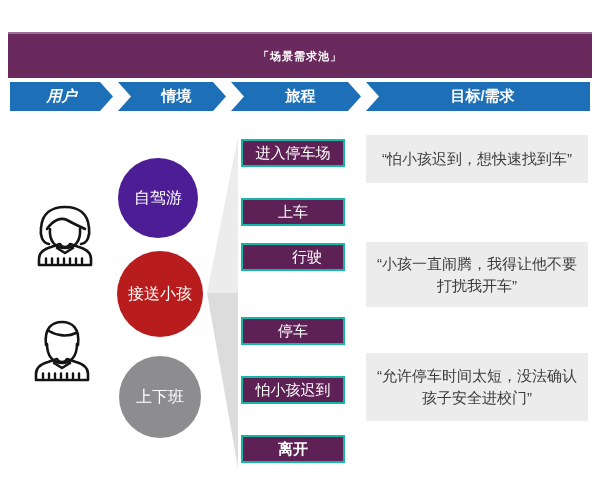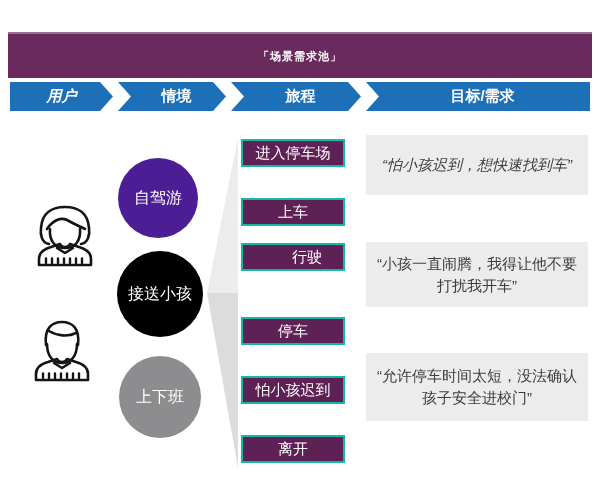--- a/index.html
+++ b/index.html
@@ -39,41 +39,41 @@
   .persona-1 { left:34px; top:203px; }
   .persona-2 { left:32px; top:318px; }
   .persona svg { display:block; }
 
   
   .circle {
     position:absolute; border-radius:50%; color:#fff; font-size:16px;
     display:flex; align-items:center; justify-content:center; text-align:center;
   }
   .circle-1 { left:118px; top:158px; width:80px; height:80px; background:#4c1d95; }
-  .circle-2 { left:117px; top:251px; width:86px; height:86px; background:#000000; }
+  .circle-2 { left:117px; top:251px; width:86px; height:86px; background:#b91c1c; }
   .circle-3 { left:119px; top:356px; width:82px; height:82px; background:#8D8D8F; }
 
   
   .jstep {
     position:absolute; left:241px; width:104px; height:28px;
     background:#5E2155; border:2px solid #14b8a6; box-sizing:border-box;
     color:#fff; font-size:15px;
     display:flex; align-items:center; justify-content:center;
   }
   .jstep-1 { top:139px; } .jstep-2 { top:198px; } .jstep-3 { top:243px;padding-left:28px; }
-  .jstep-4 { top:317px; } .jstep-5 { top:376px; } .jstep-6 { top:435px; }
+  .jstep-4 { top:317px; } .jstep-5 { top:376px; } .jstep-6 { top:435px;font-weight:bold; }
 
   
   .need {
     position:absolute; left:366px; width:222px; background:#ECECEC;
     color:#3C3C3C; font-size:15px; line-height:1.45; text-align:center;
     display:flex; align-items:center; justify-content:center;
     padding:0 10px; box-sizing:border-box;
   }
-  .need-1 { top:135px; height:60px;font-style:italic; }
+  .need-1 { top:135px; height:48px; }
   .need-2 { top:242px; height:65px; }
   .need-3 { top:353px; height:68px; }
 </style>
 </head>
 <body>
 
 <div class="canvas">
 
   <div class="title-bar">「场景需求池」</div>
 

